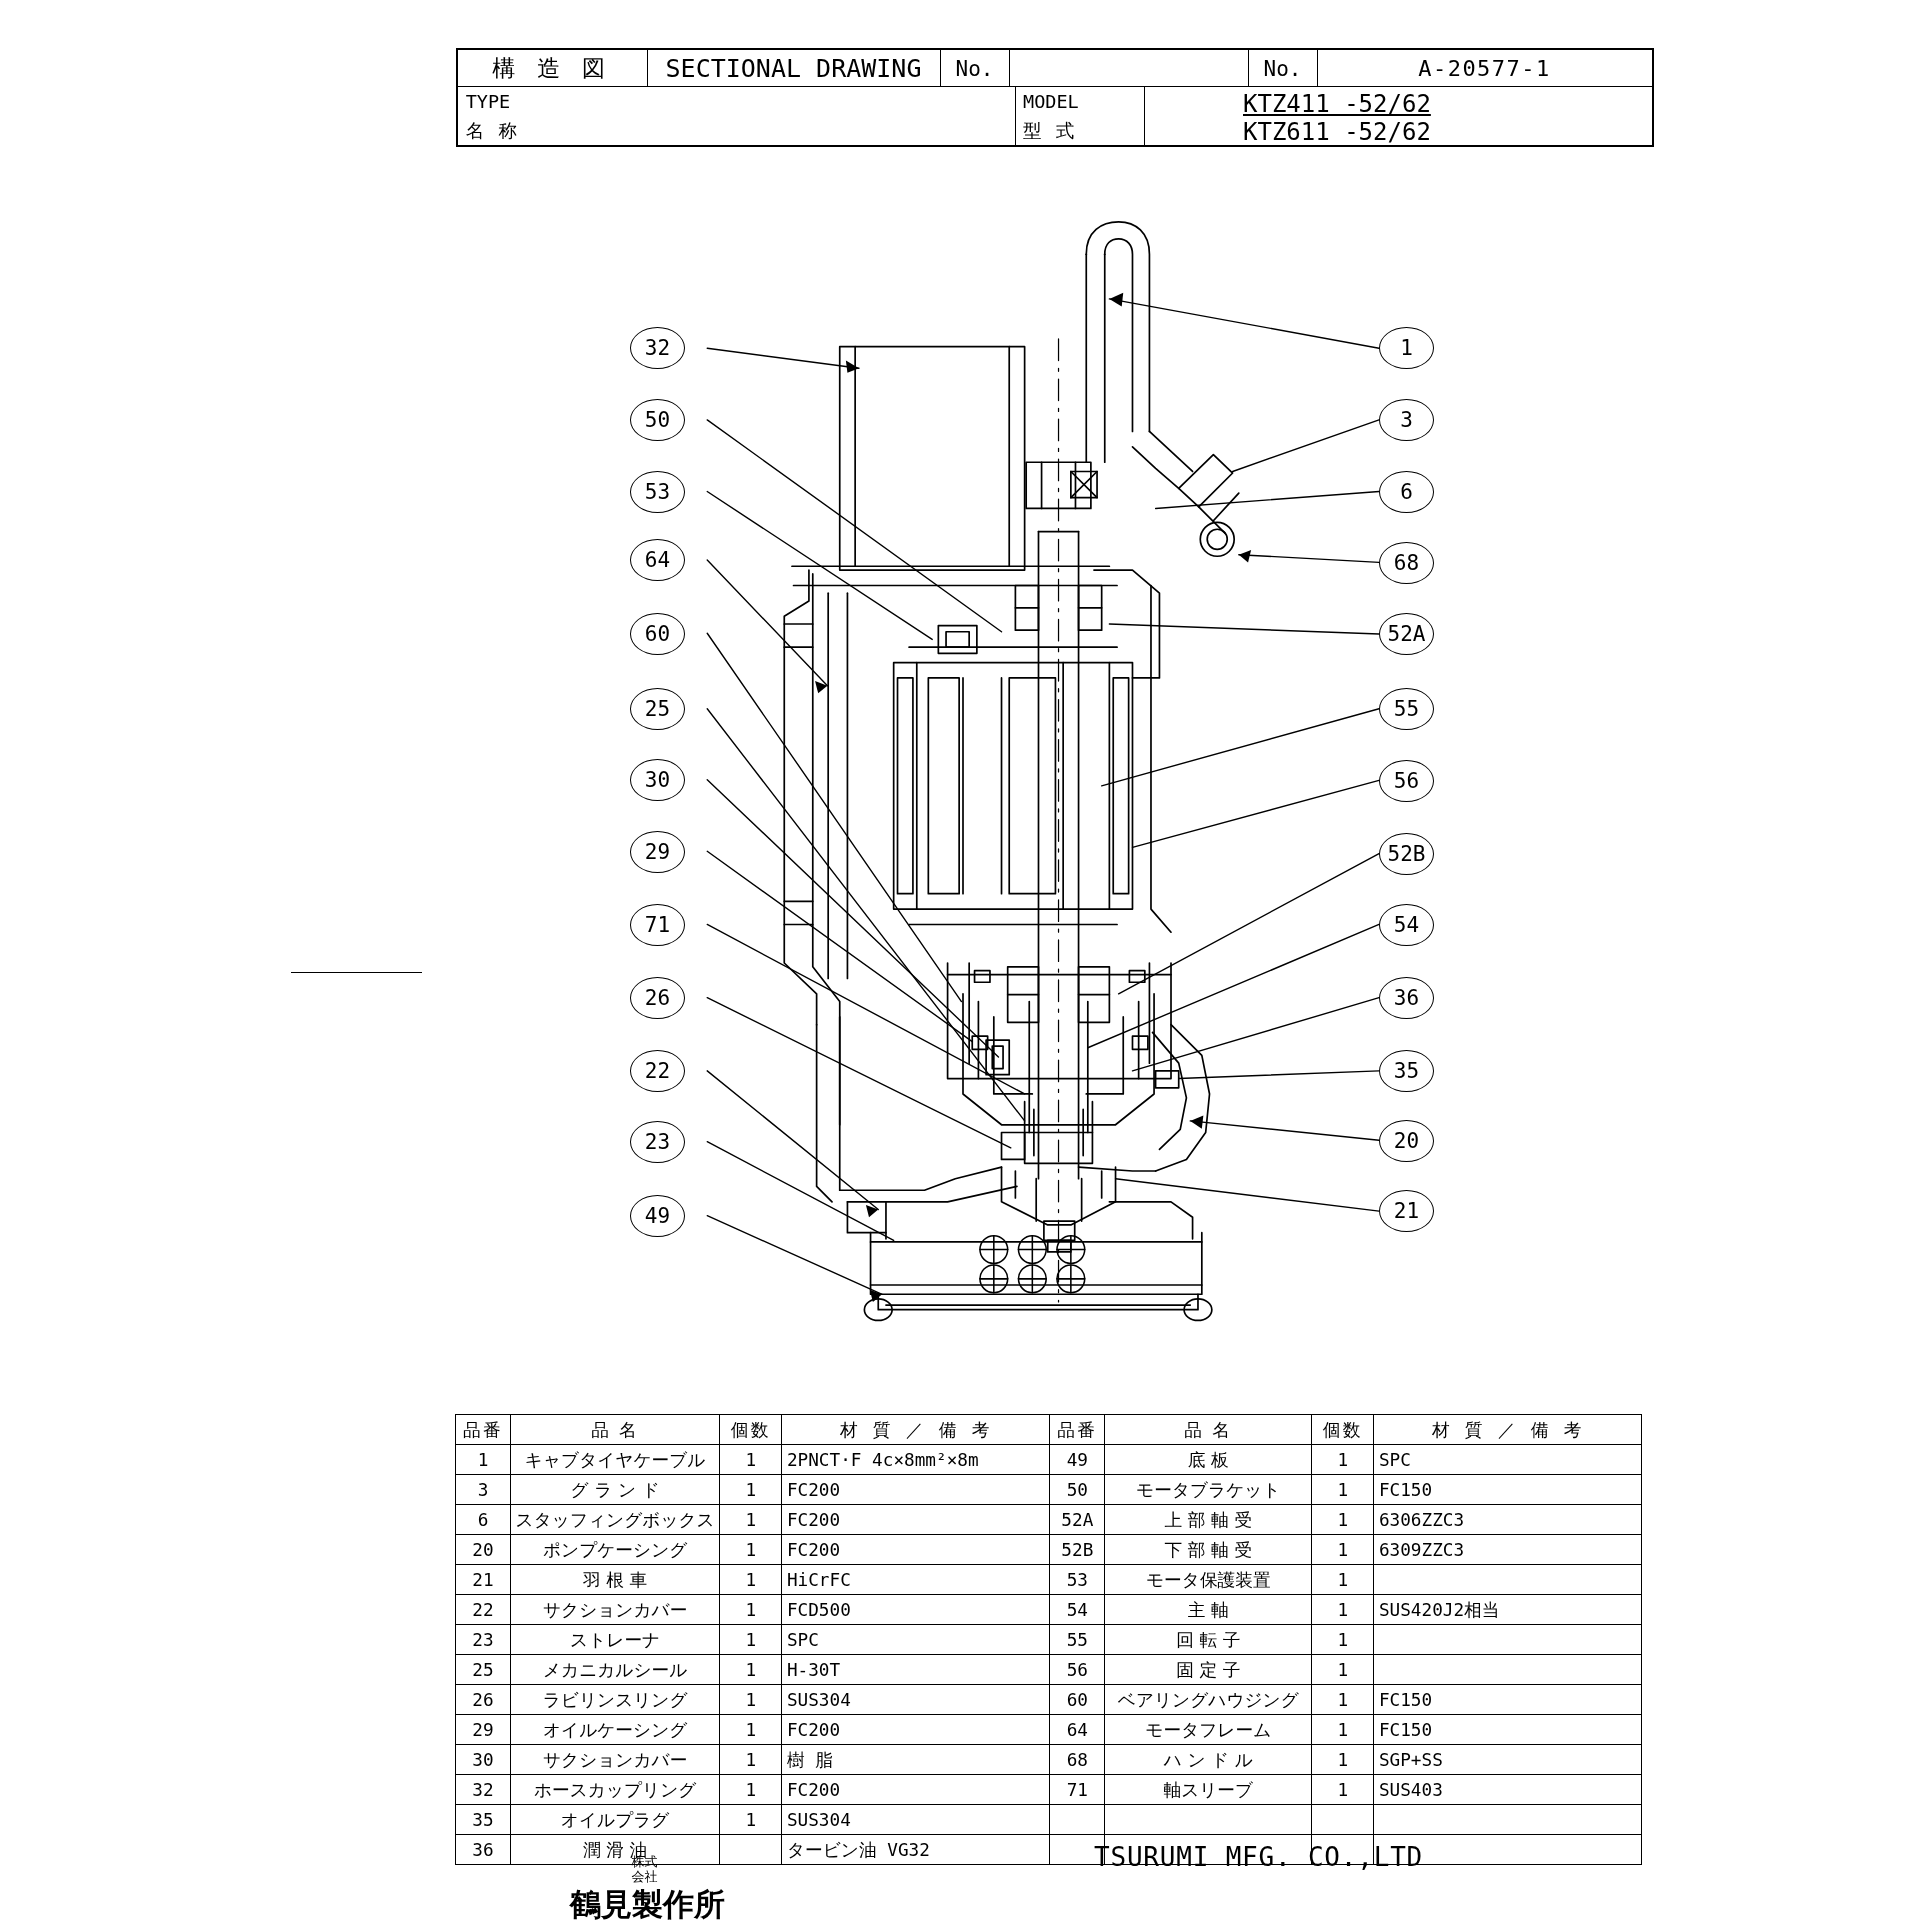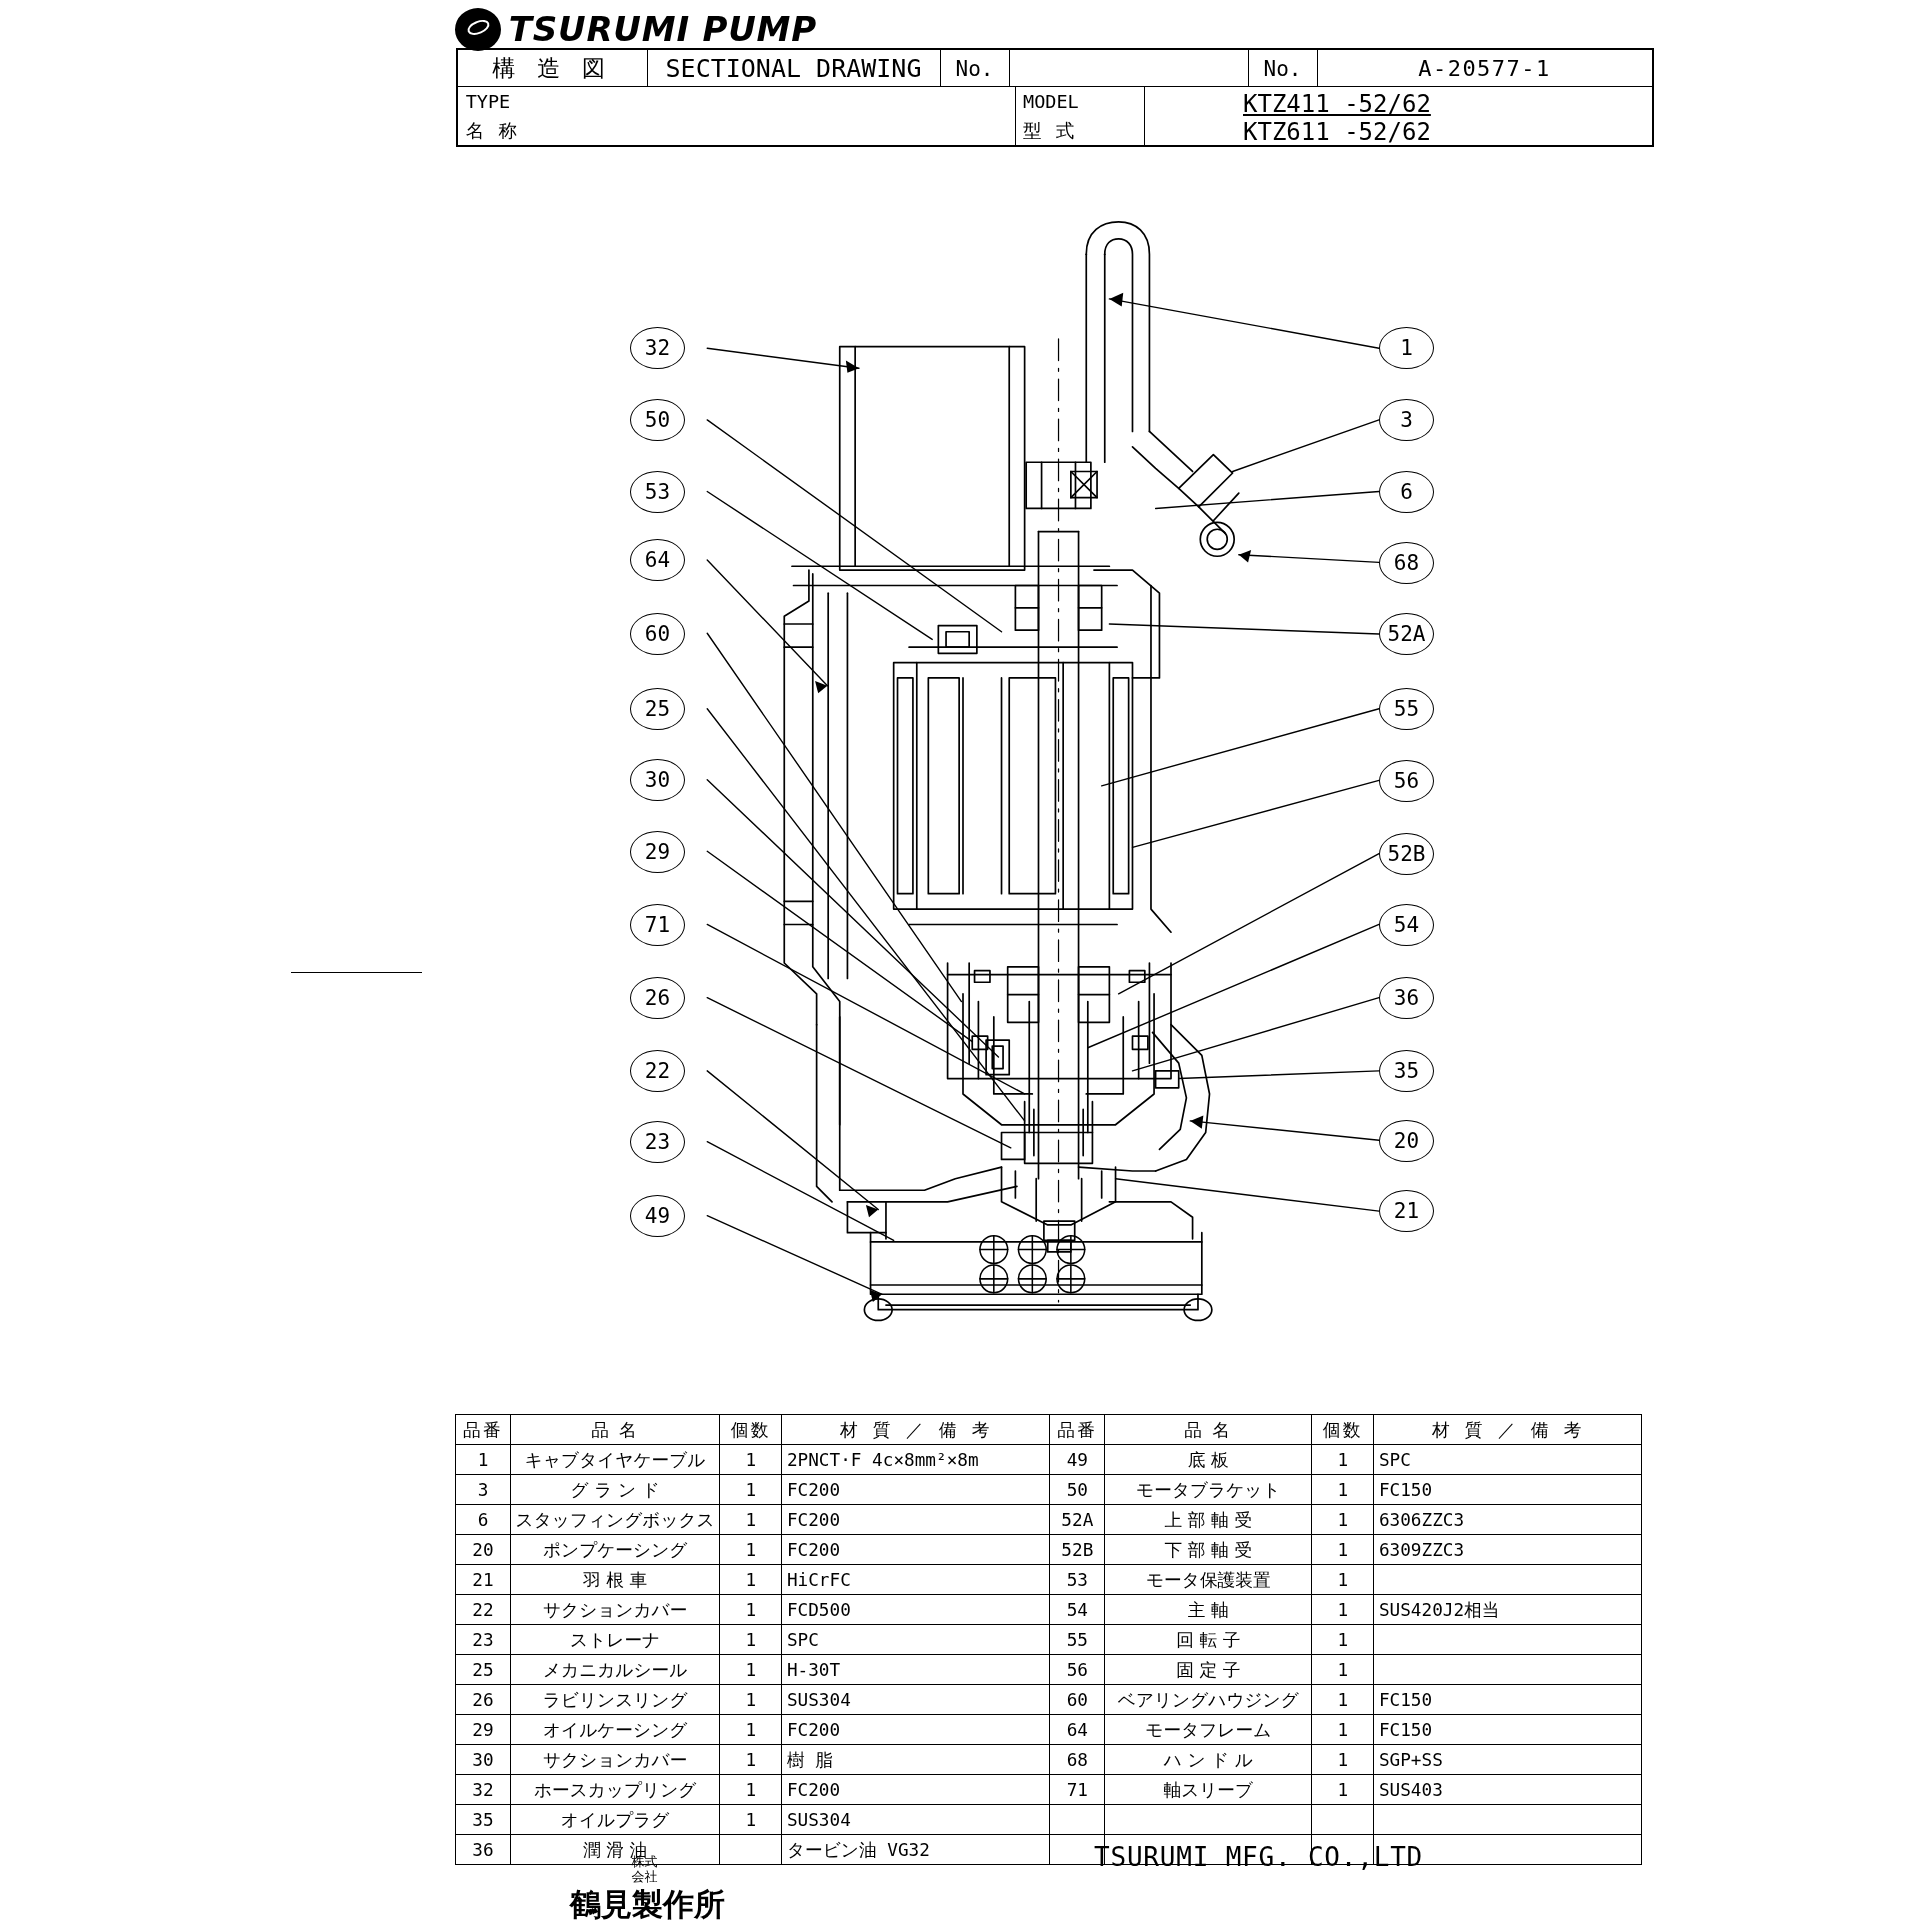--- a/index.html
+++ b/index.html
@@ -201,24 +201,20 @@
     top: 972px;
     width: 131px;
     border-top: 1.5px solid #000;
   }
 </style>
 </head>
 <body>
 
 <div class="sheet">
 
-  <div class="logo">
-    <div class="logo-mark"></div>
-    <div class="logo-text">TSURUMI PUMP</div>
-  </div>
 
   <div class="titleblock">
 
     <div class="tb-row1"></div>
     <div class="tb-cell jp" style="left:0;top:0;width:189px;height:37px;font-size:23px;letter-spacing:7.7px;">構 造 図</div>
     <div class="tb-cell mono" style="left:189px;top:0;width:293px;height:37px;font-size:25px;">SECTIONAL DRAWING</div>
     <div class="tb-cell mono" style="left:482px;top:0;width:69px;height:37px;font-size:21px;">No.</div>
     <div class="tb-cell mono" style="left:790px;top:0;width:69px;height:37px;font-size:21px;">No.</div>
     <div class="tb-cell mono" style="left:859px;top:0;width:335px;height:37px;font-size:22px;letter-spacing:1.5px;">A-20577-1</div>
     <div class="vline" style="left:189px;top:0;height:37px;"></div>

